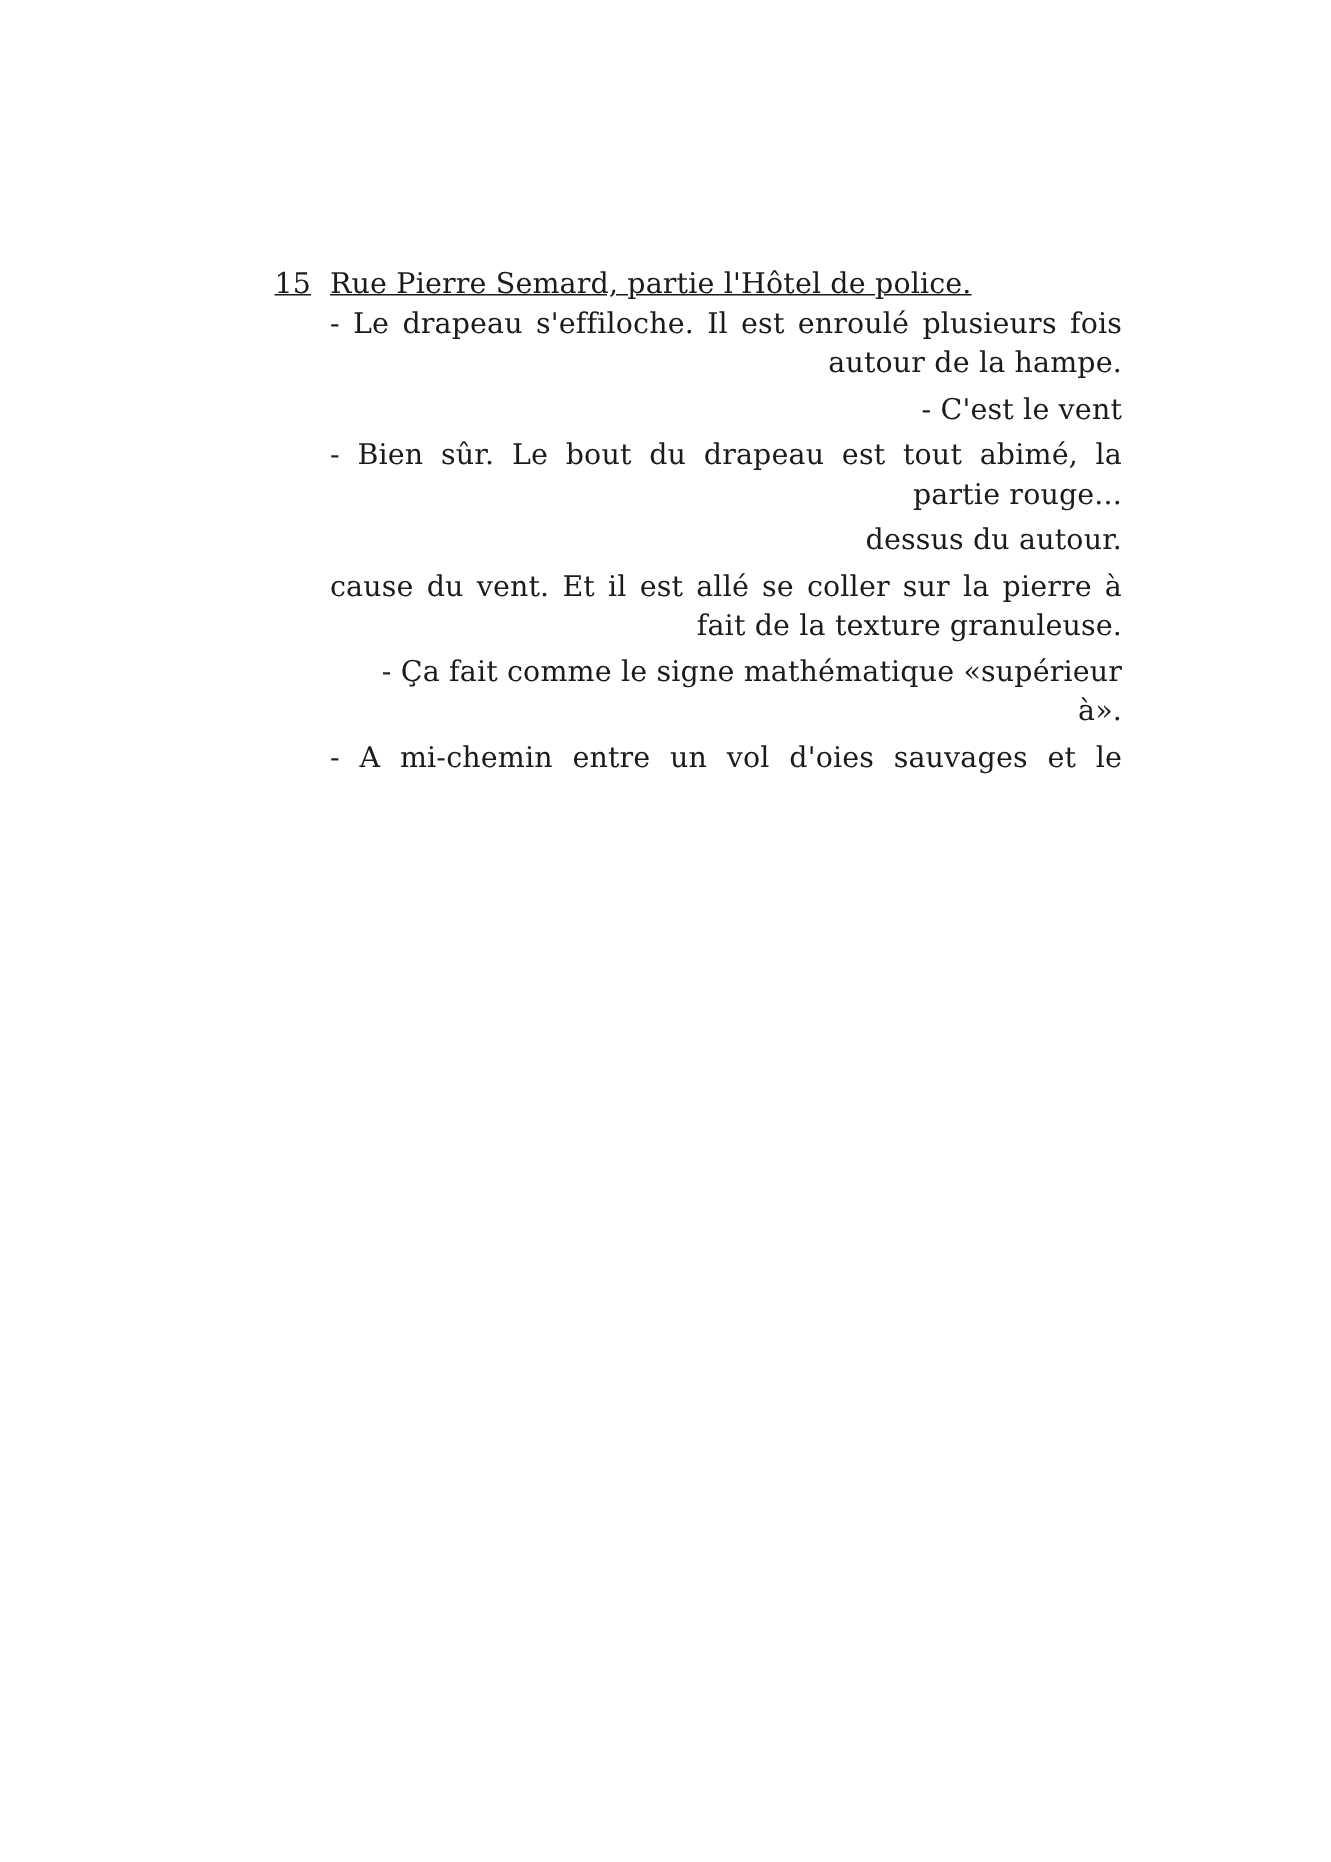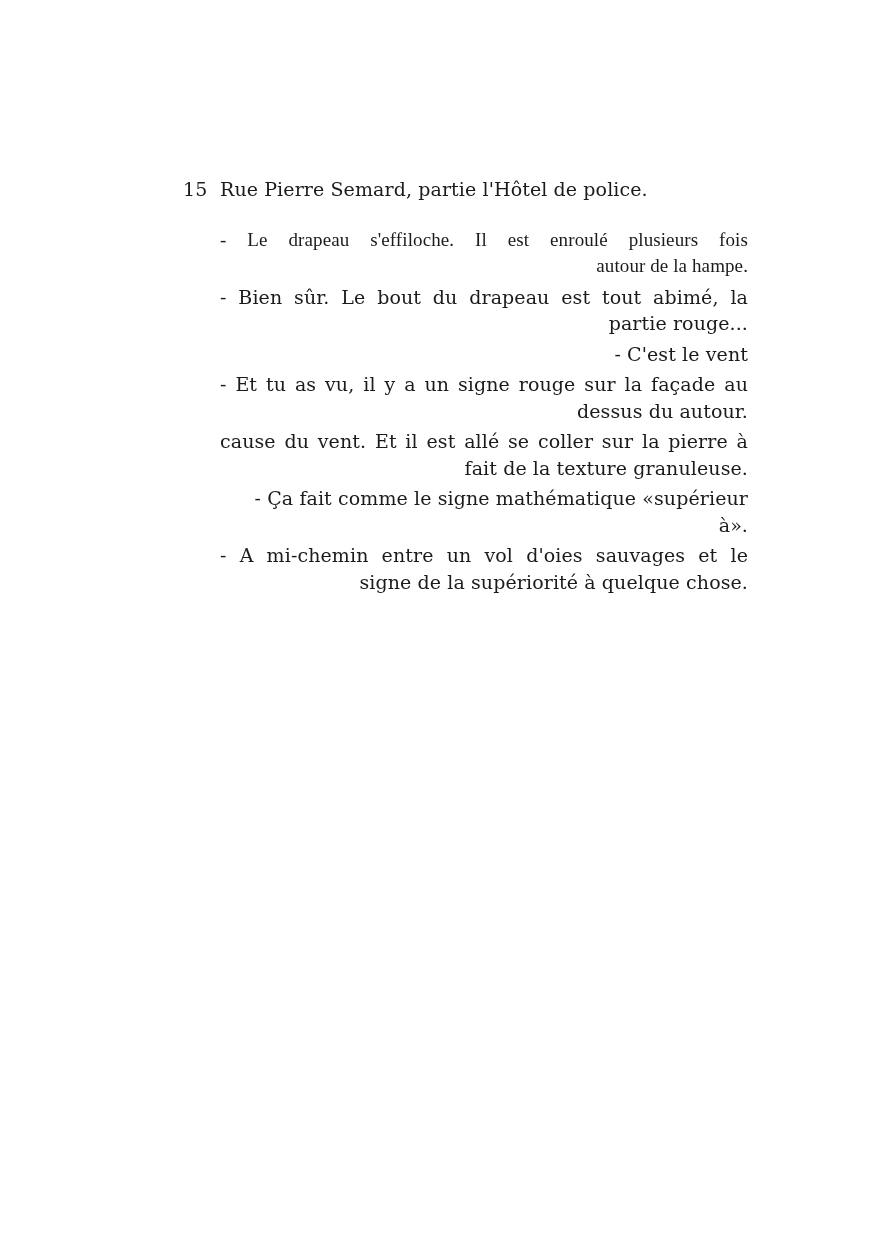--- a/index.html
+++ b/index.html
@@ -25,40 +25,40 @@
     left: 183px;
     top: 176px;
     width: 565px;
     font-size: 19px;
     line-height: 26.5px;
     letter-spacing: 0.1px;
   }
   .heading-row {
     display: flex;
     align-items: flex-end;
+    text-decoration: underline;
   }
   .item-number {
     flex: none;
     width: 37px;
   }
   .heading-text {
     flex: 1;
   }
   .dialogue {
     margin-left: 37px;
     width: 528px;
   }
   .para {
     margin: 0;
     padding: 0;
     margin-top: 4px;
   }
   .para:first-child {
-    margin-top: 24px;
-    font-family: Liberation Serif, serif;
+    margin-top: 0;
   }
   .line {
     display: block;
     text-align: right;
   }
   .line.fill {
     text-align: justify;
     text-align-last: justify;
   }
 </style>
@@ -70,36 +70,34 @@
     <div class="heading-row">
       <span class="item-number">15</span>
       <span class="heading-text">Rue Pierre Semard, partie l'Hôtel de police.</span>
     </div>
     <div class="dialogue">
         <p class="para">
           <span class="line fill">- Le drapeau s'effiloche. Il est enroulé plusieurs fois</span>
           <span class="line">autour de la hampe.</span>
         </p>
         <p class="para">
+          <span class="line">- C'est le vent</span>
+        </p>
+        <p class="para">
           <span class="line fill">- Bien sûr. Le bout du drapeau est tout abimé, la</span>
           <span class="line">partie rouge...</span>
         </p>
         <p class="para">
-          <span class="line">- C'est le vent</span>
-        </p>
-        <p class="para">
-          <span class="line fill">- Et tu as vu, il y a un signe rouge sur la façade au</span>
           <span class="line">dessus du autour.</span>
         </p>
         <p class="para">
           <span class="line fill">cause du vent. Et il est allé se coller sur la pierre à</span>
           <span class="line">fait de la texture granuleuse.</span>
         </p>
         <p class="para">
           <span class="line">- Ça fait comme le signe mathématique «supérieur à».</span>
         </p>
         <p class="para">
           <span class="line fill">- A mi-chemin entre un vol d'oies sauvages et le</span>
-          <span class="line">signe de la supériorité à quelque chose.</span>
         </p>
       </div>
   </div>
 </div>
 
 </body></html>

